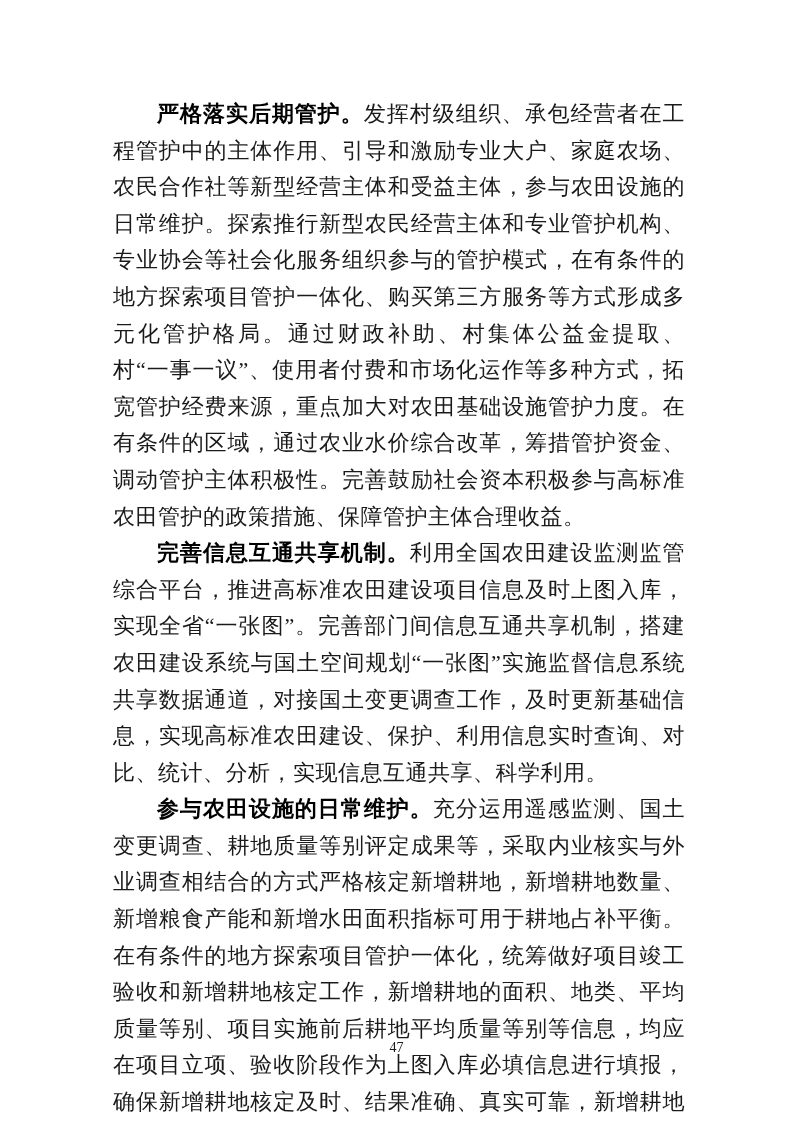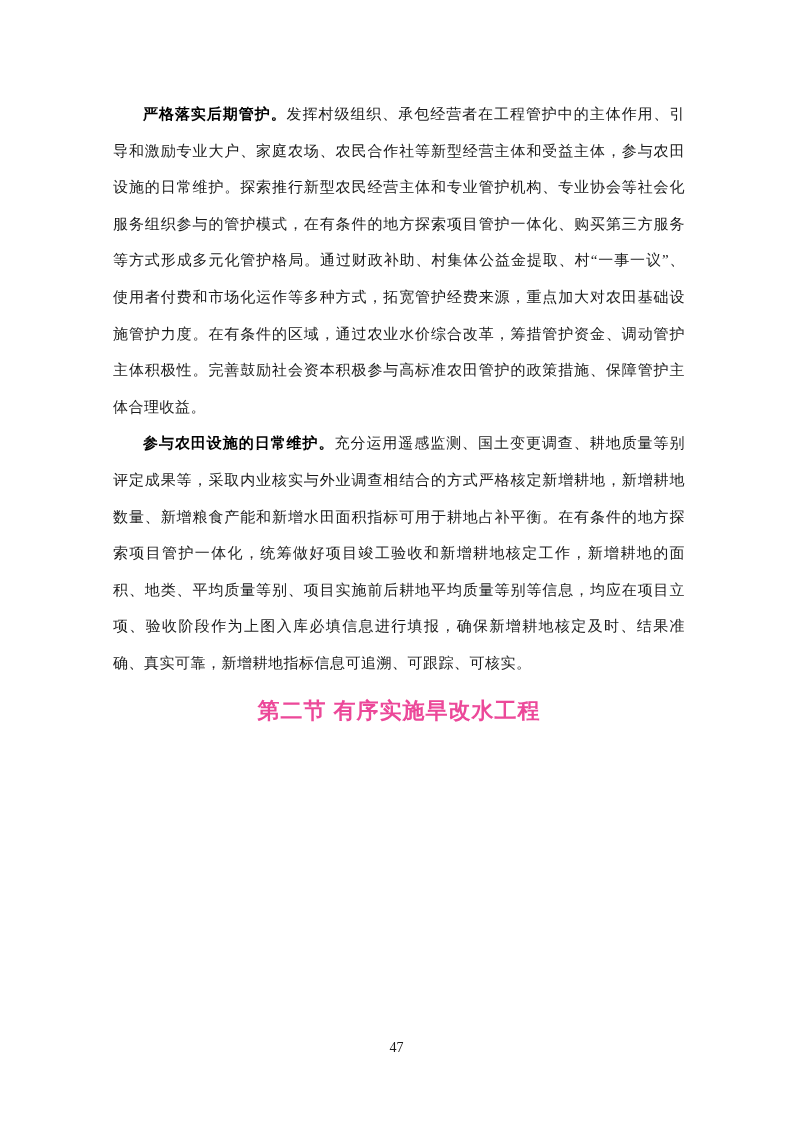--- a/index.html
+++ b/index.html
@@ -19,21 +19,21 @@
     color: #1a1a1a;
   }
   .text-block {
     position: absolute;
     top: 96px;
     left: 113px;
     width: 572px;
   }
   .para {
     margin: 0;
-    font-size: 15px;
+    font-size: 22px;
     line-height: 36.6px;
     text-align: justify;
     text-indent: 2em;
     letter-spacing: 0.5px;
     color: #1a1a1a;
   }
   .para .lead {
     font-family: "Liberation Sans", sans-serif;
     font-weight: 700;
     color: #000000;
@@ -62,20 +62,21 @@
   }
 </style>
 </head>
 <body>
 
 <div class="page">
   <div class="text-block">
 
     <p class="para"><span class="lead">严格落实后期管护。</span><span>发挥村级组织、承包经营者在工程管护中的主体作用、引导和激励专业大户、家庭农场、农民合作社等新型经营主体和受益主体，参与农田设施的日常维护。探索推行新型农民经营主体和专业管护机构、专业协会等社会化服务组织参与的管护模式，在有条件的地方探索项目管护一体化、购买第三方服务等方式形成多元化管护格局。通过财政补助、村集体公益金提取、村“一事一议”、使用者付费和市场化运作等多种方式，拓宽管护经费来源，重点加大对农田基础设施管护力度。在有条件的区域，通过农业水价综合改革，筹措管护资金、调动管护主体积极性。完善鼓励社会资本积极参与高标准农田管护的政策措施、保障管护主体合理收益。</span></p>
 
+    <p class="para"><span class="lead">完善信息互通共享机制。</span><span>利用全国农田建设监测监管综合平台，推进高标准农田建设项目信息及时上图入库，实现全省“一张图”。完善部门间信息互通共享机制，搭建农田建设系统与国土空间规划“一张图”实施监督信息系统共享数据通道，对接国土变更调查工作，及时更新基础信息，实现高标准农田建设、保护、利用信息实时查询、对比、统计、分析，实现信息互通共享、科学利用。</span></p>
 
     <p class="para"><span class="lead">参与农田设施的日常维护。</span><span>充分运用遥感监测、国土变更调查、耕地质量等别评定成果等，采取内业核实与外业调查相结合的方式严格核定新增耕地，新增耕地数量、新增粮食产能和新增水田面积指标可用于耕地占补平衡。在有条件的地方探索项目管护一体化，统筹做好项目竣工验收和新增耕地核定工作，新增耕地的面积、地类、平均质量等别、项目实施前后耕地平均质量等别等信息，均应在项目立项、验收阶段作为上图入库必填信息进行填报，确保新增耕地核定及时、结果准确、真实可靠，新增耕地指标信息可追溯、可跟踪、可核实。</span></p>
 
     <h2 class="section-heading">第二节 有序实施旱改水工程</h2>
   </div>
 
   <div class="page-number">47</div>
 </div>
 
 </body></html>

